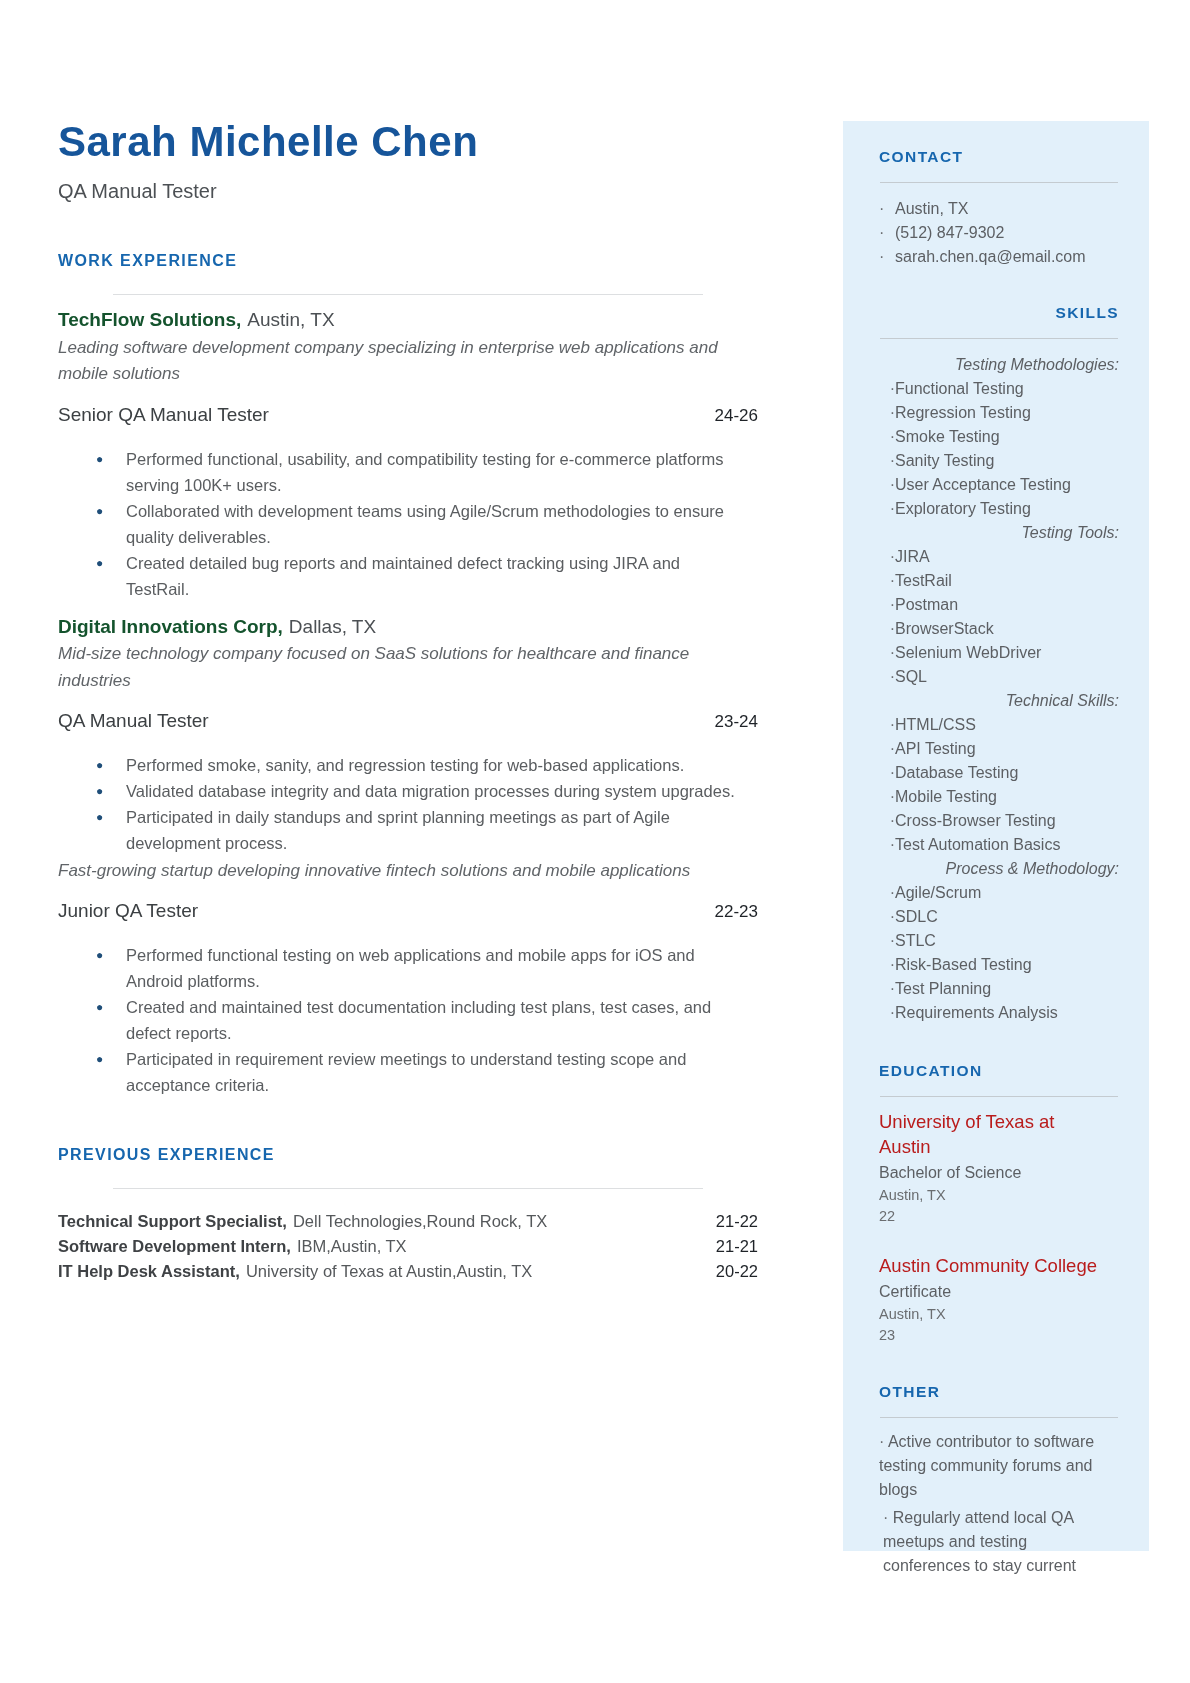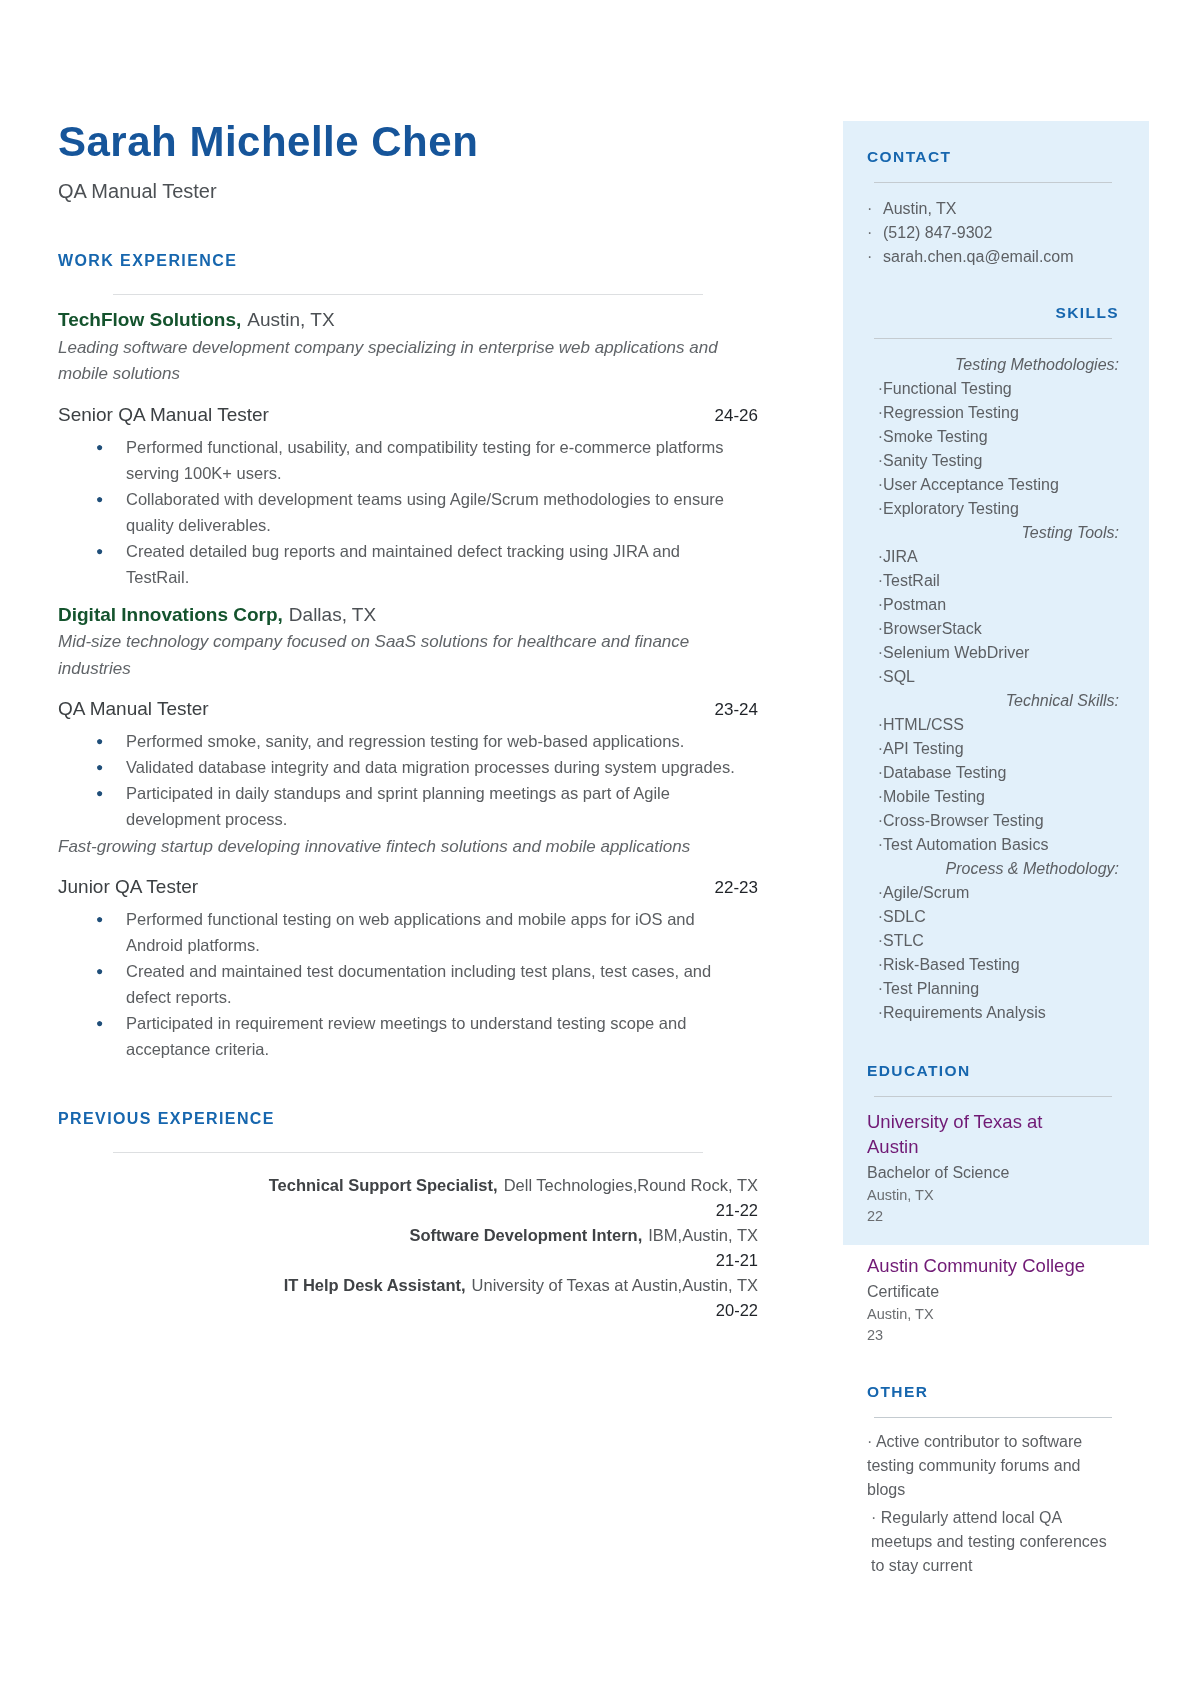--- a/index.html
+++ b/index.html
@@ -62,21 +62,21 @@
     max-width: 680px;
   }
   .role-row {
     display: flex;
     justify-content: space-between;
     align-items: baseline;
     margin-top: 16px;
   }
   .role-title { font-size: 19px; color: #3c4043; }
   .role-dates { font-size: 17px; color: #1f2328; }
-  .bullets { margin-top: 8px; }
+  .bullets { margin-top: 20px; }
   .bullet {
     display: flex;
     align-items: flex-start;
     padding-left: 38px;
   }
   .dot {
     width: 30px;
     flex: 0 0 30px;
     color: #1f4e79;
     font-size: 12px;
@@ -86,37 +86,36 @@
   .bullet-text {
     font-size: 16.5px;
     line-height: 26px;
     color: #5a5d60;
     max-width: 610px;
   }
   .prev-rows { margin-top: 20px; }
   .prev-row {
     display: flex;
     justify-content: space-between;
-    align-items: flex-end;
+    align-items: center;
     line-height: 25px;
-    flex-direction: column;
   }
   .prev-left { font-size: 16.5px; color: #55585b; }
   .prev-role { font-weight: 700; color: #3f4245; margin-right: 6px; }
   .prev-dates { font-size: 16.5px; color: #1f2328; }
 
   
   .sidebar {
     position: absolute;
     left: 843px;
     top: 121px;
     width: 306px;
-    height: 1124px;
+    height: 1430px;
     background: #e2f0fa;
-    padding: 26px 30px 0 24px;
+    padding: 26px 30px 0 36px;
     overflow: visible;
   }
   .side-heading {
     font-size: 15.5px;
     font-weight: 700;
     color: #1666ae;
     letter-spacing: 1.4px;
     line-height: 19px;
   }
   .side-divider {
@@ -146,21 +145,21 @@
     font-size: 16px;
     line-height: 24px;
     color: #5c5f63;
   }
   .mt-sec { margin-top: 34px; text-align: right; }
   .mt-sec-lg { margin-top: 36px; }
   .edu-entry { margin-top: 12px; }
   .edu-entry + .edu-entry { margin-top: 26px; }
   .school-name {
     font-size: 18.5px;
-    color: #701a75;
+    color: #b91c1c;
     line-height: 25px;
   }
   .w-narrow { max-width: 178px; }
   .school-degree { font-size: 16px; color: #5c5f63; line-height: 24px; margin-top: 2px; }
   .school-location { font-size: 14.5px; color: #6a6d70; line-height: 21px; }
   .school-year { font-size: 14.5px; color: #6a6d70; line-height: 21px; }
   .other-list { margin-top: 12px; }
   .other-item {
     font-size: 16px;
     line-height: 24px;

